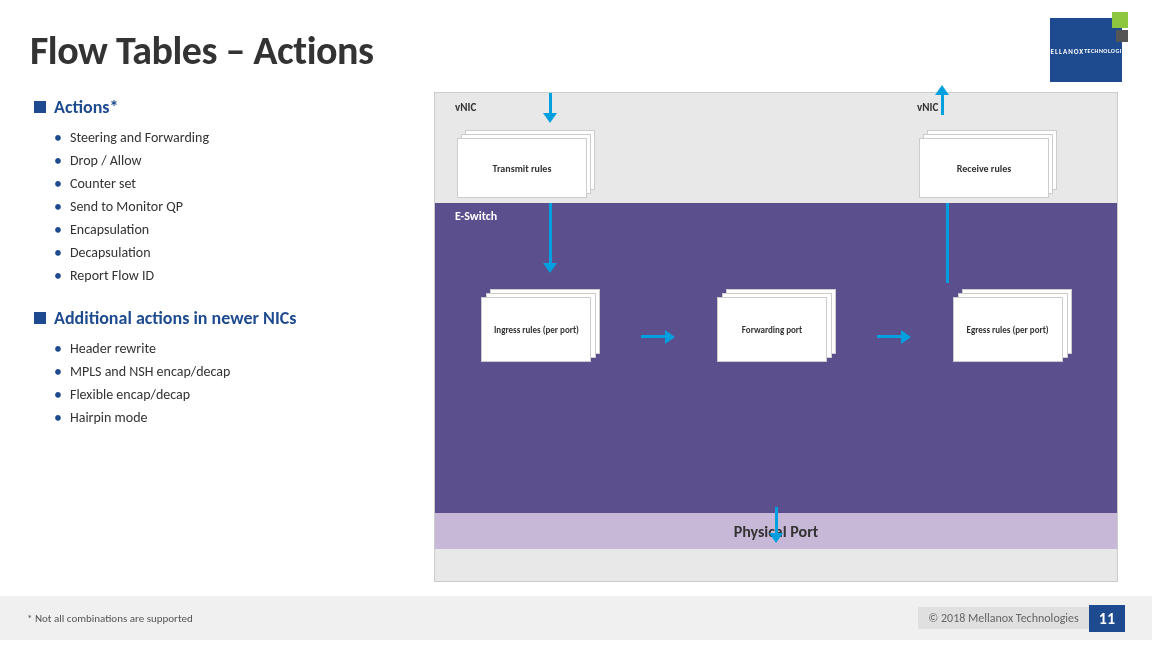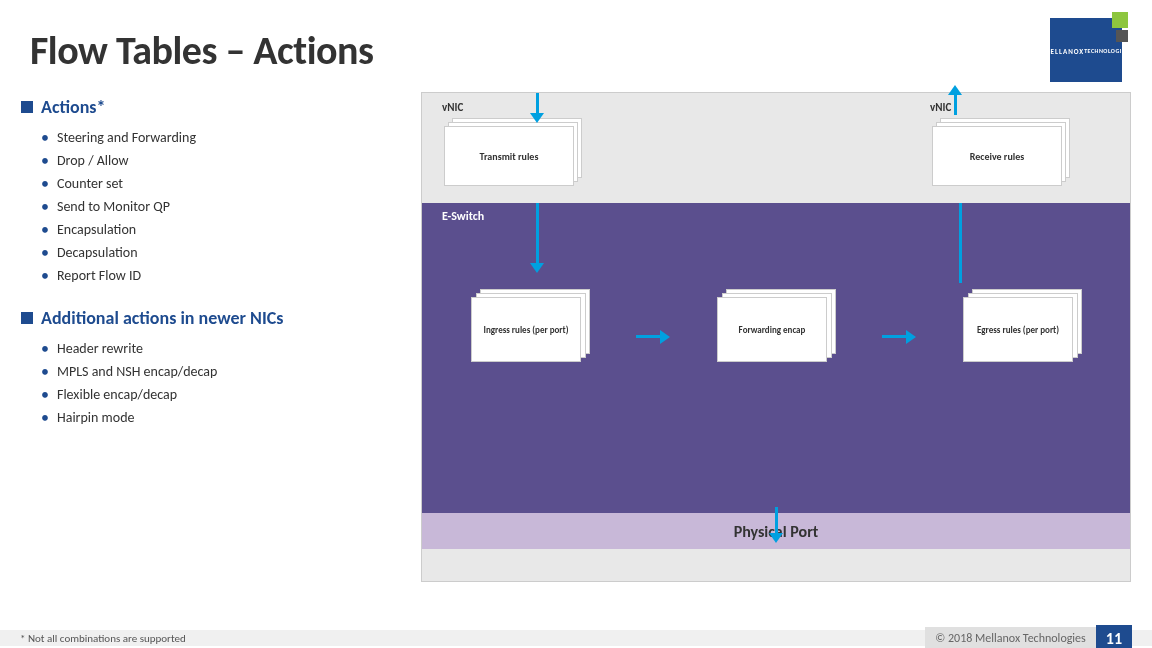--- a/index.html
+++ b/index.html
@@ -49,21 +49,21 @@
       color: white;
       font-size: 7px;
       font-weight: 700;
       letter-spacing: 1px;
       margin-top: 2px;
     }
 
     
     .content {
       display: flex;
-      padding: 0 21px;
+      padding: 0 34px;
       gap: 20px;
       height: 520px;
     }
 
     
     .left-panel {
       width: 380px;
       flex-shrink: 0;
       padding-top: 4px;
     }
@@ -133,21 +133,21 @@
     .vnic-box {
       display: flex;
       flex-direction: column;
       align-items: flex-start;
       width: 180px;
     }
     .vnic-label {
       font-size: 11px;
       color: #333;
       font-weight: 600;
-      margin-bottom: 4px;
+      margin-bottom: 16px;
     }
     .rules-card-stack {
       position: relative;
       width: 140px;
       height: 70px;
     }
     .rules-card {
       position: absolute;
       background: white;
       border: 1px solid #ccc;
@@ -252,28 +252,28 @@
     }
     .physical-label {
       font-size: 16px;
       font-weight: 700;
       color: #333;
     }
 
     
     .footer {
       position: absolute;
-      bottom: 2px;
+      bottom: 8px;
       left: 0;
       right: 0;
-      height: 16px;
+      height: 44px;
       display: flex;
       align-items: center;
       justify-content: space-between;
-      padding: 0 20px;
+      padding: 0 27px;
       background: #f0f0f0;
     }
     .footer-note {
       font-size: 11px;
       color: #555;
     }
     .footer-right {
       display: flex;
       align-items: center;
       gap: 0;
@@ -438,21 +438,21 @@
 
             <div class="arrow-right">
               <div class="arrow-right-line"></div>
               <div class="arrow-right-head"></div>
             </div>
 
             <div class="eswitch-card-stack">
               <div class="eswitch-card back2"></div>
               <div class="eswitch-card back1"></div>
               <div class="eswitch-card front">
-                <span>Forwarding encap</span>
+                <span>Forwarding port</span>
               </div>
             </div>
 
             <div class="arrow-right">
               <div class="arrow-right-line"></div>
               <div class="arrow-right-head"></div>
             </div>
 
             <div class="eswitch-card-stack">
               <div class="eswitch-card back2"></div>

